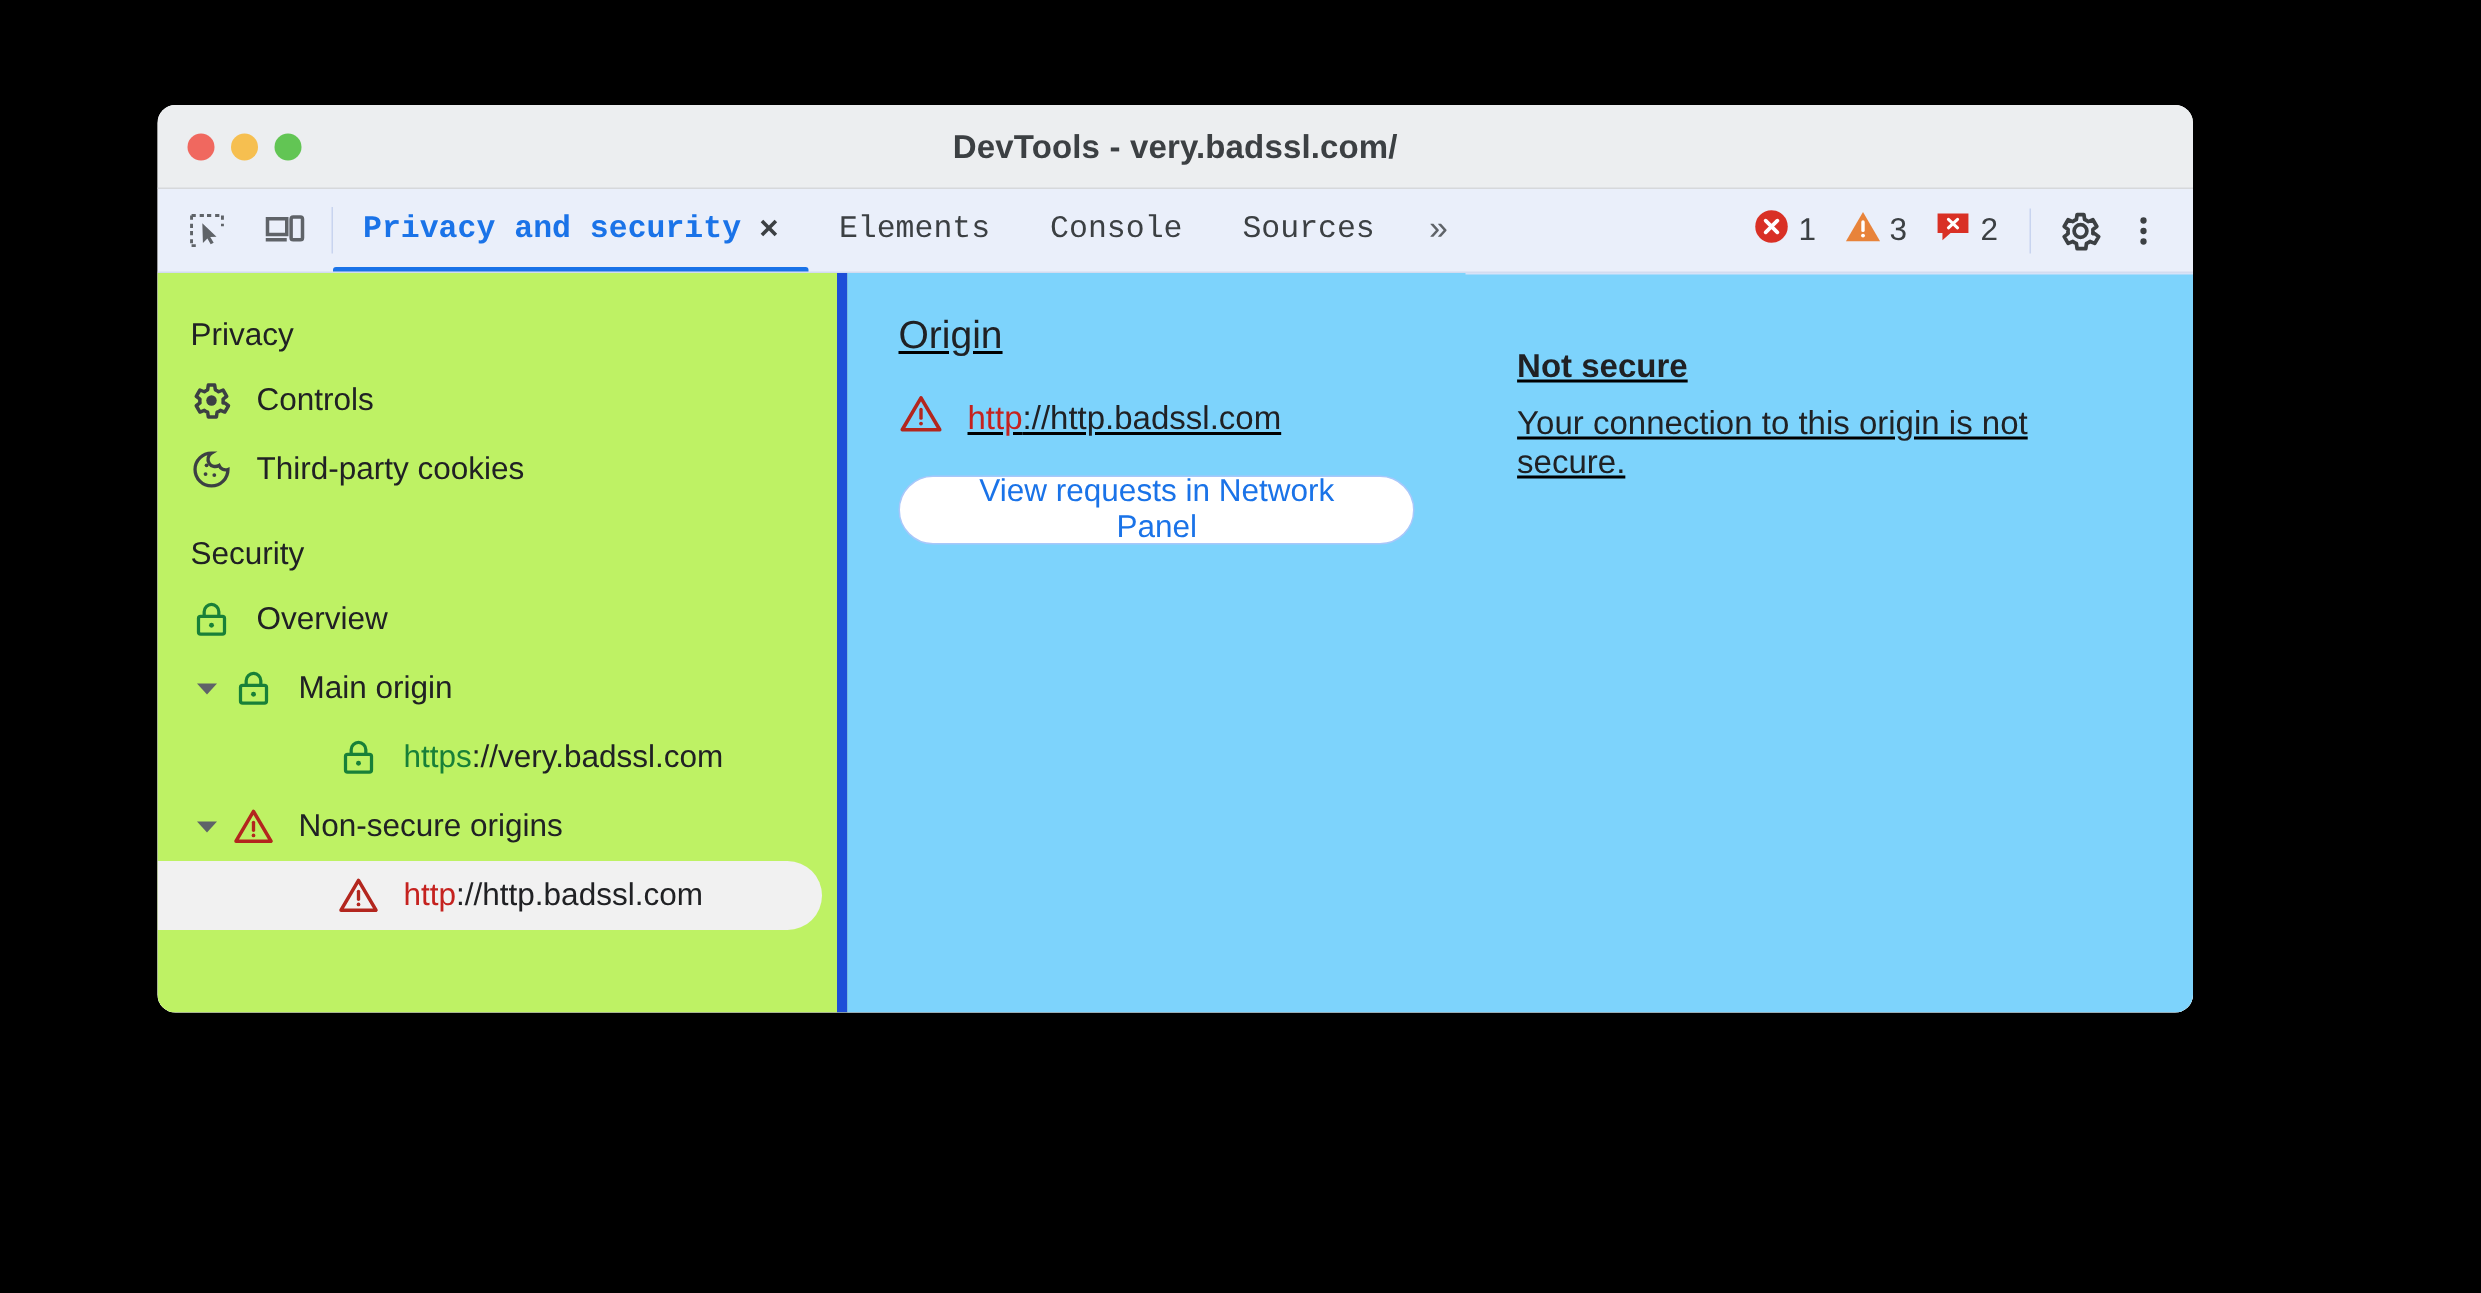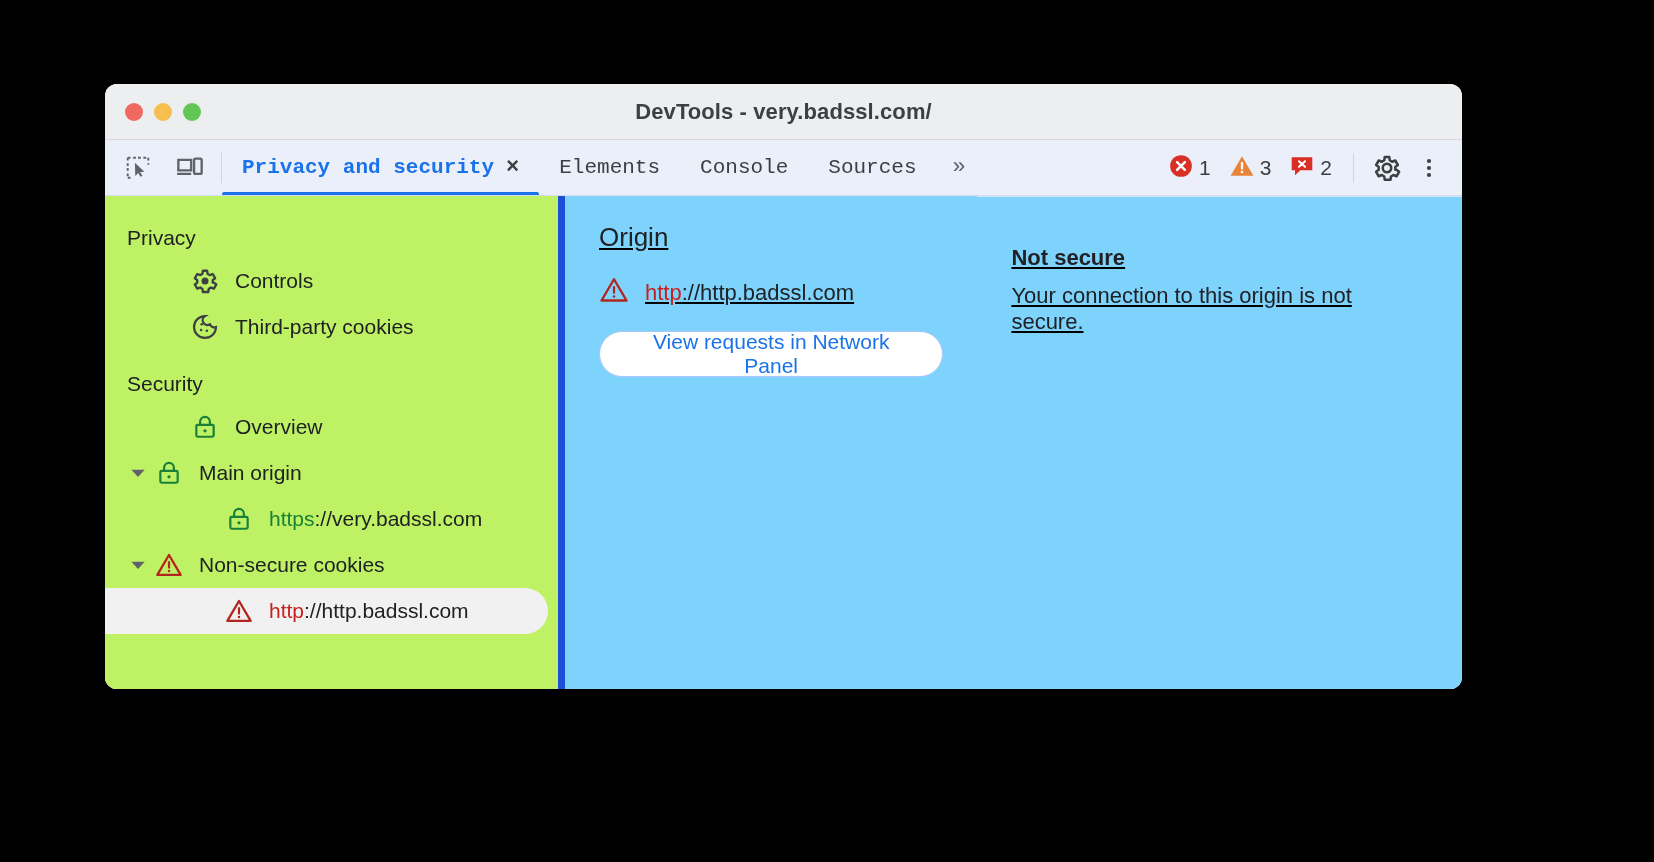--- a/index.html
+++ b/index.html
@@ -6,21 +6,21 @@
   html, body {
     width: 1654px; height: 862px;
     background: #000000;
     font-family: "Liberation Sans", sans-serif;
     overflow: hidden;
   }
 
   
   .window {
     position: absolute;
-    left: 105px; top: 84px;
+    left: 105px; top: 70px;
     width: 1357px; height: 605px;
     background: #ffffff;
     border-radius: 12px;
     overflow: hidden;
     display: flex;
     flex-direction: column;
   }
 
   .titlebar {
     height: 56px;
@@ -180,21 +180,21 @@
     margin-left: 18px;
   }
   .row-icon {
     width: 32px; height: 32px;
     flex: 0 0 32px;
     display: flex;
     align-items: center;
     justify-content: center;
   }
   .row-label { margin-left: 14px; white-space: nowrap; }
-  .indent-1 { padding-left: 48px; margin-left: 36px; }
+  .indent-1 { padding-left: 20px; }
   .indent-2 { padding-left: 118px; }
   .scheme-https { color: #188038; }
   .scheme-http { color: #c5221f; }
   .url-rest { color: #202124; }
 
   
   .main {
     flex: 1 1 auto;
     display: flex;
     flex-direction: row;
@@ -416,21 +416,21 @@
               <path d="M1 3.5 L11 3.5 L6 9 Z" fill="#5f6368"></path>
             </svg>
         </span>
         <span class="row-icon">
           <svg width="28" height="28" viewBox="0 0 24 24">
             <path d="M12 3.4 L22 20.4 H2 Z" fill="none" stroke="#b3261e" stroke-width="2" stroke-linejoin="round"></path>
             <path d="M12 9.6 v4.6" stroke="#b3261e" stroke-width="1.9" stroke-linecap="round"></path>
             <circle cx="12" cy="17.1" r="1.05" fill="#b3261e"></circle>
           </svg>
         </span>
-        <span class="row-label">Non-secure cookies</span>
+        <span class="row-label">Non-secure origins</span>
       </div>
 
       <div class="tree-row indent-2 selected">
         <span class="row-icon">
           <svg width="28" height="28" viewBox="0 0 24 24">
             <path d="M12 3.4 L22 20.4 H2 Z" fill="none" stroke="#b3261e" stroke-width="2" stroke-linejoin="round"></path>
             <path d="M12 9.6 v4.6" stroke="#b3261e" stroke-width="1.9" stroke-linecap="round"></path>
             <circle cx="12" cy="17.1" r="1.05" fill="#b3261e"></circle>
           </svg>
         </span>

